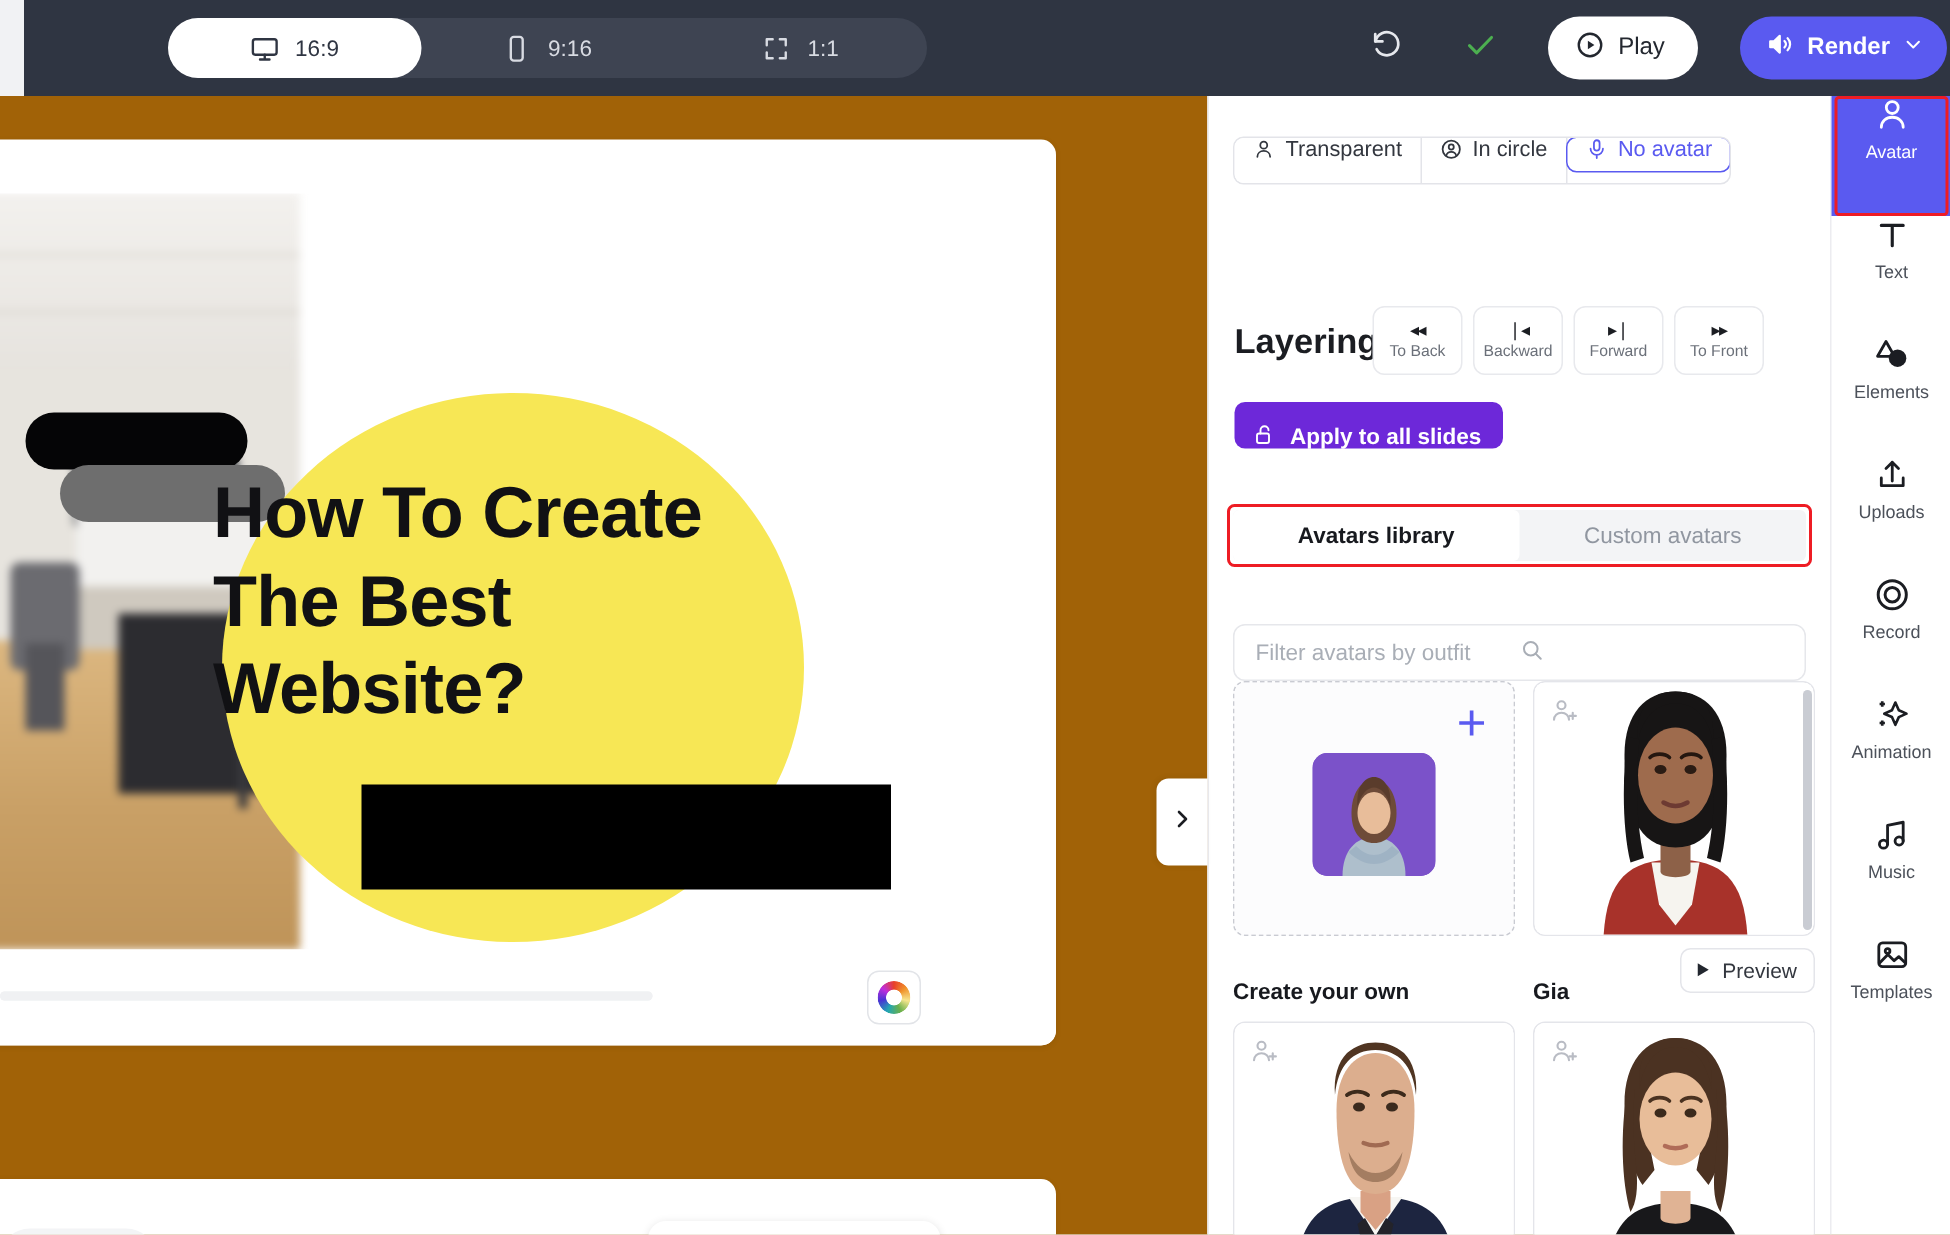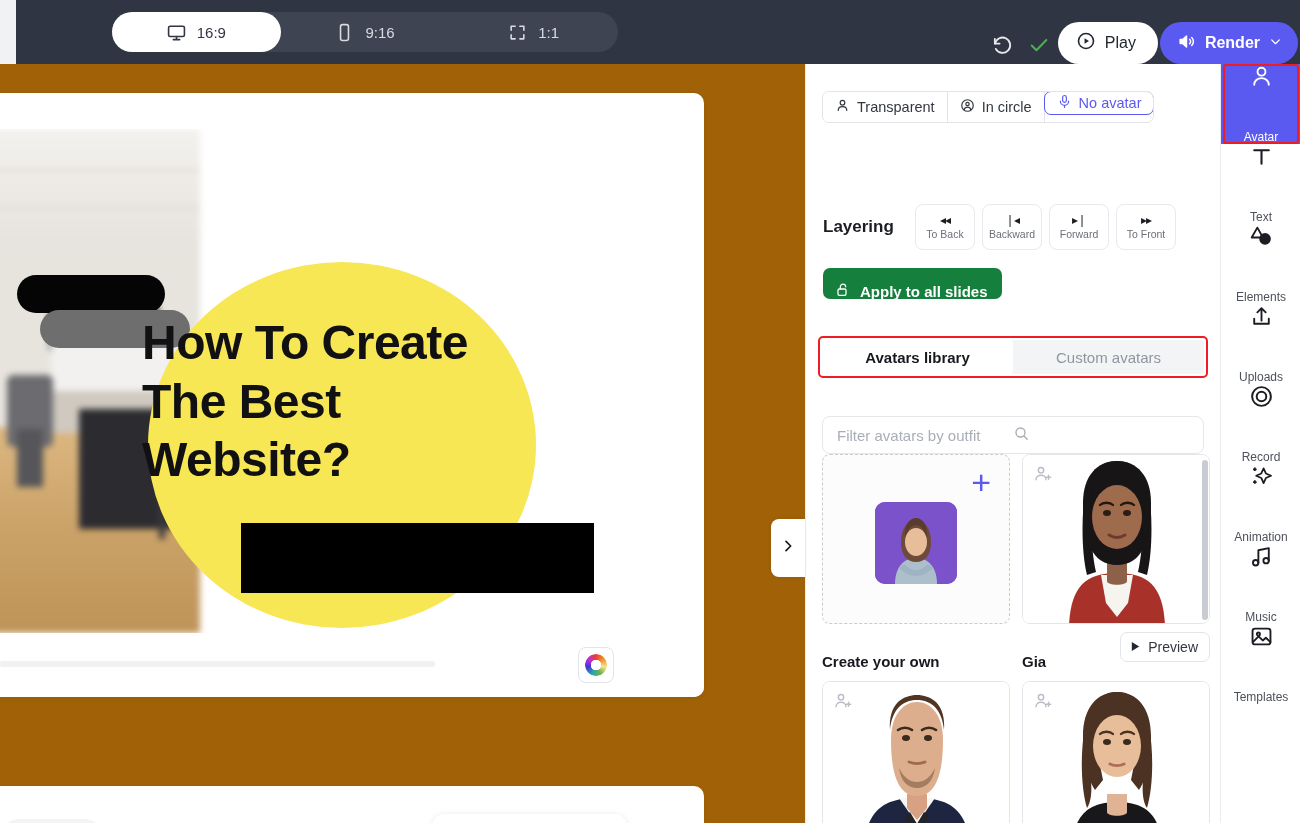--- a/index.html
+++ b/index.html
@@ -30,21 +30,21 @@
     display: flex; align-items: center; justify-content: center;
     gap: 11px; color: #d8dbe2; font-size: 15px;
     border-radius: 20px; cursor: pointer;
     user-select: none;
   }
   .ratio-btn.active { background: #ffffff; color: #2f3542; }
   .ratio-btn svg { display: block; }
 
   .topbar-right {
     position: absolute; right: 18px; top: 0;
-    height: 64px; display: flex; align-items: flex-end; gap: 2px;
+    height: 64px; display: flex; align-items: center; gap: 28px;
   }
   .icon-btn-dark {
     width: 34px; height: 34px; display: flex;
     align-items: center; justify-content: center;
     cursor: pointer; border-radius: 8px;
   }
   .play-btn {
     height: 42px; padding: 0 22px 0 18px;
     background: #fff; color: #23272f; border-radius: 21px;
     display: flex; align-items: center; gap: 9px;
@@ -192,47 +192,47 @@
     position: absolute; top: 64px; left: 805px;
     width: 415px; height: 759px; background: #fff;
     border-left: 1px solid #ececf0;
   }
   .seg-group {
     position: absolute; left: 16px; top: 27px;
     height: 32px; display: flex;
     border: 1px solid #e3e4e9; border-radius: 7px; overflow: hidden;
   }
   .seg {
-    height: 30px; padding: 0 12px; display: flex; align-items: center;
+    height: 30px; padding: 0 12px; display: flex; 
     gap: 7px; font-size: 14.5px; color: #33373f; cursor: pointer;
     background: #fff; border-right: 1px solid #e3e4e9;
   }
   .seg:last-child { border-right: none; }
   .seg.active {
     color: #5a5af0; border: 1px solid #5a5af0; border-radius: 7px;
     margin: -1px; height: 24px;
   }
   .layering-row {
     position: absolute; left: 17px; top: 140px;
     width: 382px; height: 46px; display: flex; align-items: center;
   }
-  .layering-label { font-size: 17px; font-weight: bold; color: #1b1d22; width: 92px; }
+  .layering-label { font-size: 23px; font-weight: bold; color: #1b1d22; width: 92px; }
   .layer-btn {
     width: 60px; height: 46px; border: 1px solid #e8e9ed; border-radius: 8px;
     margin-right: 7px; display: flex; flex-direction: column;
     align-items: center; justify-content: center; gap: 2px;
     cursor: pointer; background: #fff;
   }
   .layer-btn .gl { font-size: 12px; color: #1b1d22; line-height: 1; letter-spacing: -1px; }
   .layer-btn .lb { font-size: 10.5px; color: #6b7079; }
 
   .apply-btn {
     position: absolute; left: 17px; top: 204px;
     height: 31px; padding: 16px 14px 0 12px;
-    background: #15803d; color: #fff; border-radius: 7px;
+    background: #6d28d9; color: #fff; border-radius: 7px;
     display: flex; align-items: center; gap: 9px;
     font-size: 15px; font-weight: bold; cursor: pointer;
   }
   .tabs-wrap {
     position: absolute; left: 12px; top: 272px;
     width: 390px; height: 42px;
     border: 2px solid #ee1c24; border-radius: 5px;
     padding: 2px;
   }
   .tabs {
@@ -293,21 +293,21 @@
   .av { position: absolute; left: 0; top: 0; width: 100%; height: 100%; background:#fff; }
 
   
   .rail {
     position: absolute; top: 64px; left: 1220px;
     width: 80px; height: 759px; background: #fff;
     border-left: 1px solid #ececf0;
   }
   .rail-item {
     width: 80px; height: 80px; display: flex; flex-direction: column;
-    align-items: center; justify-content: space-between; gap: 18px;
+    align-items: center; justify-content: flex-start; gap: 0;
     cursor: pointer; color: #1b1d22;
   }
   .rail-item .rl { font-size: 12px; color: #4c515a; }
   .rail-item.active { background: #5a5af0; color: #fff; }
   .rail-item.active .rl { color: #fff; }
   .rail-highlight {
     position: absolute; left: 2px; top: 0; width: 76px; height: 80px;
     border: 2px solid #ee1c24; border-radius: 3px;
     pointer-events: none;
   }

